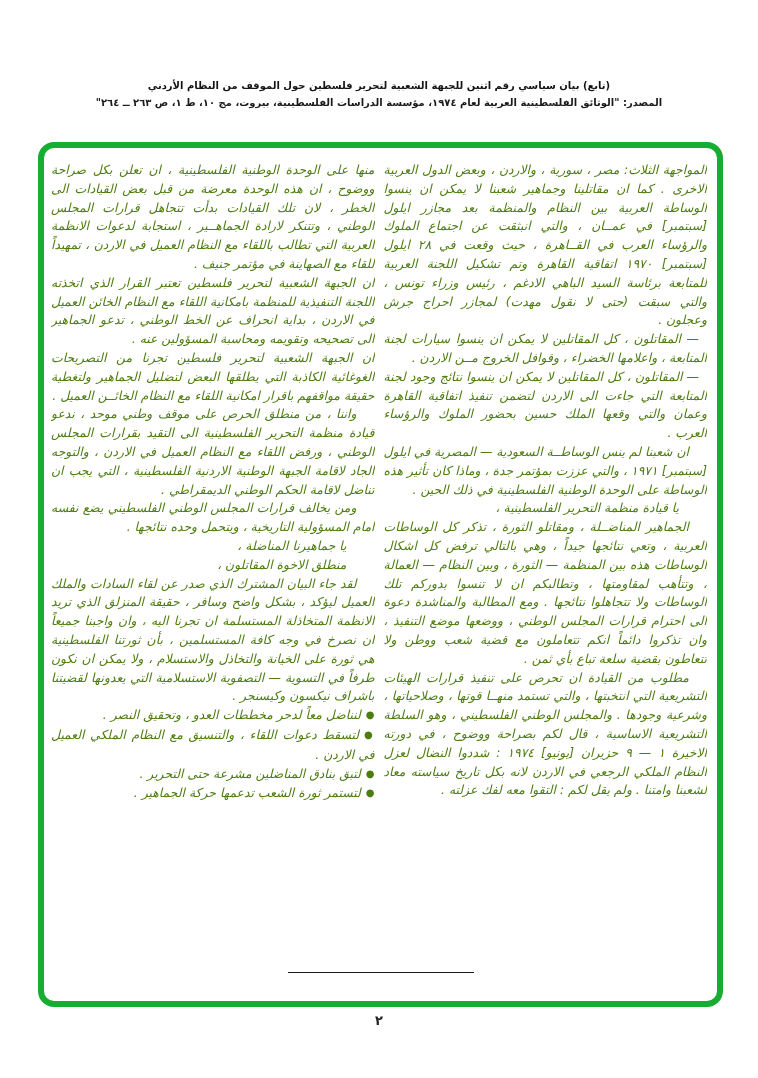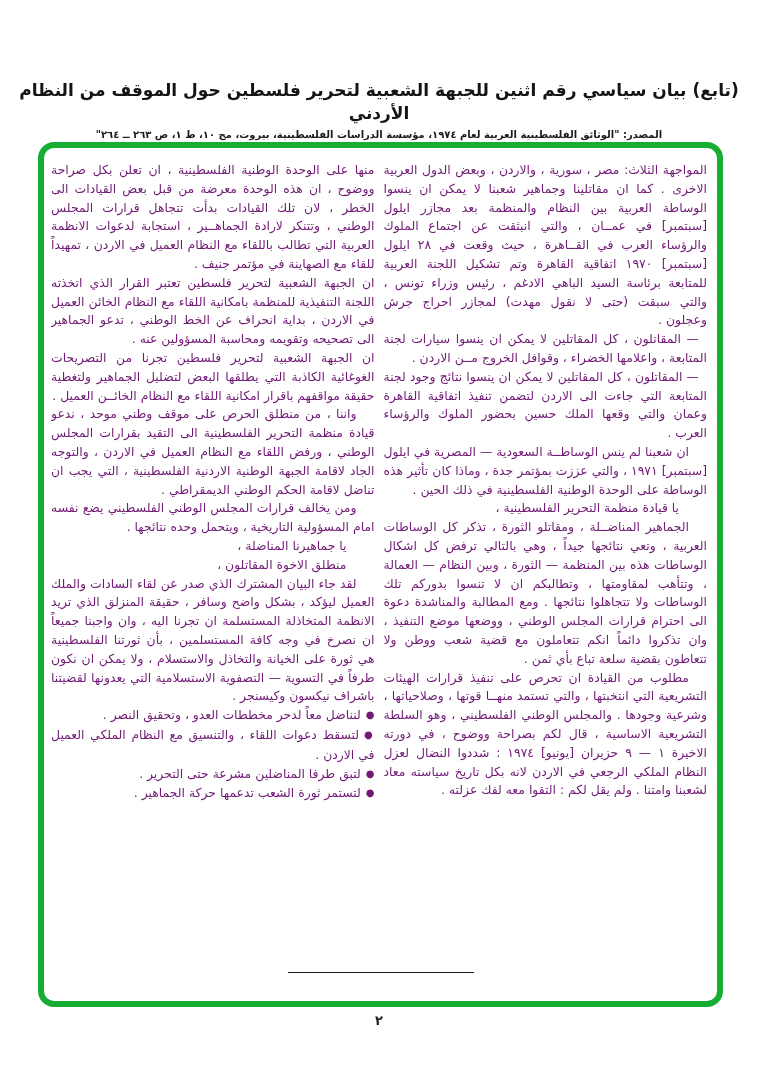--- a/index.html
+++ b/index.html
@@ -7,21 +7,21 @@
     position:relative;
     width:758px; height:1078px;
     background:#ffffff;
     overflow:hidden;
     direction:rtl;
     font-family:"DejaVu Sans", sans-serif;
   }
   .header { position:absolute; top:79px; left:0; right:0; text-align:center; }
   .doc-title {
     margin:0;
-    font-size:17px;
+    font-size:10px;
     font-weight:bold;
     color:#141414;
     line-height:1.35;
   }
   .doc-source {
     margin:4px 0 0 0;
     font-size:10px;
     font-weight:bold;
     color:#1a1a1a;
   }
@@ -39,22 +39,23 @@
     top:13px; right:10px; left:7px; bottom:36px;
     display:flex;
     gap:9px;
     overflow:hidden;
   }
   .col {
     flex:1;
     overflow:hidden;
     font-size:12.4px;
     line-height:18.8px;
-    color:#701a75;
+    color:#4d7c0f;
     text-align:justify;
+    font-style:italic;
   }
   .col p { margin:0; padding:0; }
   p.indent   { text-indent:18px; }
   p.dash     { text-indent:8px; }
   p.vocative { text-indent:28px; }
   p.flush    { text-indent:0; }
   p.bullet-item { text-indent:0; }
   .dot { font-size:10px; margin-left:5px; position:relative; top:-1px; }
   .end-rule {
     position:absolute;
@@ -99,21 +100,21 @@
         <p class="flush">منها على الوحدة الوطنية الفلسطينية ، ان تعلن بكل صراحة ووضوح ، ان هذه الوحدة معرضة من قبل بعض القيادات الى الخطر ، لان تلك القيادات بدأت تتجاهل قرارات المجلس الوطني ، وتتنكر لارادة الجماهــير ، استجابة لدعوات الانظمة العربية التي تطالب باللقاء مع النظام العميل في الاردن ، تمهيداً للقاء مع الصهاينة في مؤتمر جنيف .</p>
         <p class="flush">ان الجبهة الشعبية لتحرير فلسطين تعتبر القرار الذي اتخذته اللجنة التنفيذية للمنظمة بامكانية اللقاء مع النظام الخائن العميل في الاردن ، بداية انحراف عن الخط الوطني ، تدعو الجماهير الى تصحيحه وتقويمه ومحاسبة المسؤولين عنه .</p>
         <p class="flush">ان الجبهة الشعبية لتحرير فلسطين تجرنا من التصريحات الغوغائية الكاذبة التي يطلقها البعض لتضليل الجماهير ولتغطية حقيقة مواقفهم باقرار امكانية اللقاء مع النظام الخائــن العميل .</p>
         <p class="indent">واننا ، من منطلق الحرص على موقف وطني موحد ، ندعو قيادة منظمة التحرير الفلسطينية الى التقيد بقرارات المجلس الوطني ، ورفض اللقاء مع النظام العميل في الاردن ، والتوجه الجاد لاقامة الجبهة الوطنية الاردنية الفلسطينية ، التي يجب ان تناضل لاقامة الحكم الوطني الديمقراطي .</p>
         <p class="indent">ومن يخالف قرارات المجلس الوطني الفلسطيني يضع نفسه امام المسؤولية التاريخية ، ويتحمل وحده نتائجها .</p>
         <p class="vocative">يا جماهيرنا المناضلة ،</p>
         <p class="vocative">منطلق الاخوة المقاتلون ،</p>
         <p class="indent">لقد جاء البيان المشترك الذي صدر عن لقاء السادات والملك العميل ليؤكد ، بشكل واضح وسافر ، حقيقة المنزلق الذي تريد الانظمة المتخاذلة المستسلمة ان تجرنا اليه ، وان واجبنا جميعاً ان نصرخ في وجه كافة المستسلمين ، بأن ثورتنا الفلسطينية هي ثورة على الخيانة والتخاذل والاستسلام ، ولا يمكن ان نكون طرفاً في التسوية — التصفوية الاستسلامية التي يعدونها لقضيتنا باشراف نيكسون وكيسنجر .</p>
         <p class="bullet-item"><span class="dot">●</span><span>لنناضل معاً لدحر مخططات العدو ، وتحقيق النصر .</span></p>
         <p class="bullet-item"><span class="dot">●</span><span>لتسقط دعوات اللقاء ، والتنسيق مع النظام الملكي العميل في الاردن .</span></p>
-        <p class="bullet-item"><span class="dot">●</span><span>لتبق طرفا المناضلين مشرعة حتى التحرير .</span></p>
+        <p class="bullet-item"><span class="dot">●</span><span>لتبق بنادق المناضلين مشرعة حتى التحرير .</span></p>
         <p class="bullet-item"><span class="dot">●</span><span>لتستمر ثورة الشعب تدعمها حركة الجماهير .</span></p>
       </div>
 
     </div>
     <div class="end-rule"></div>
   </div>
 
   <div class="page-number">٢</div>
 
 </div>

